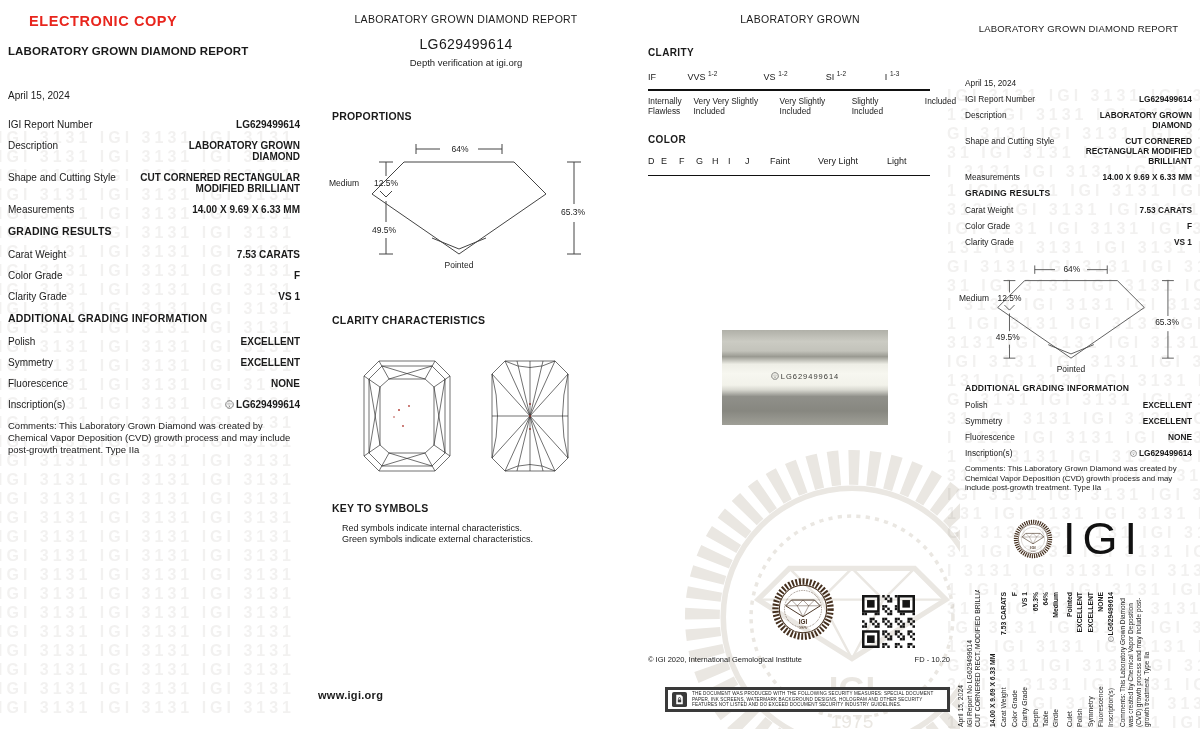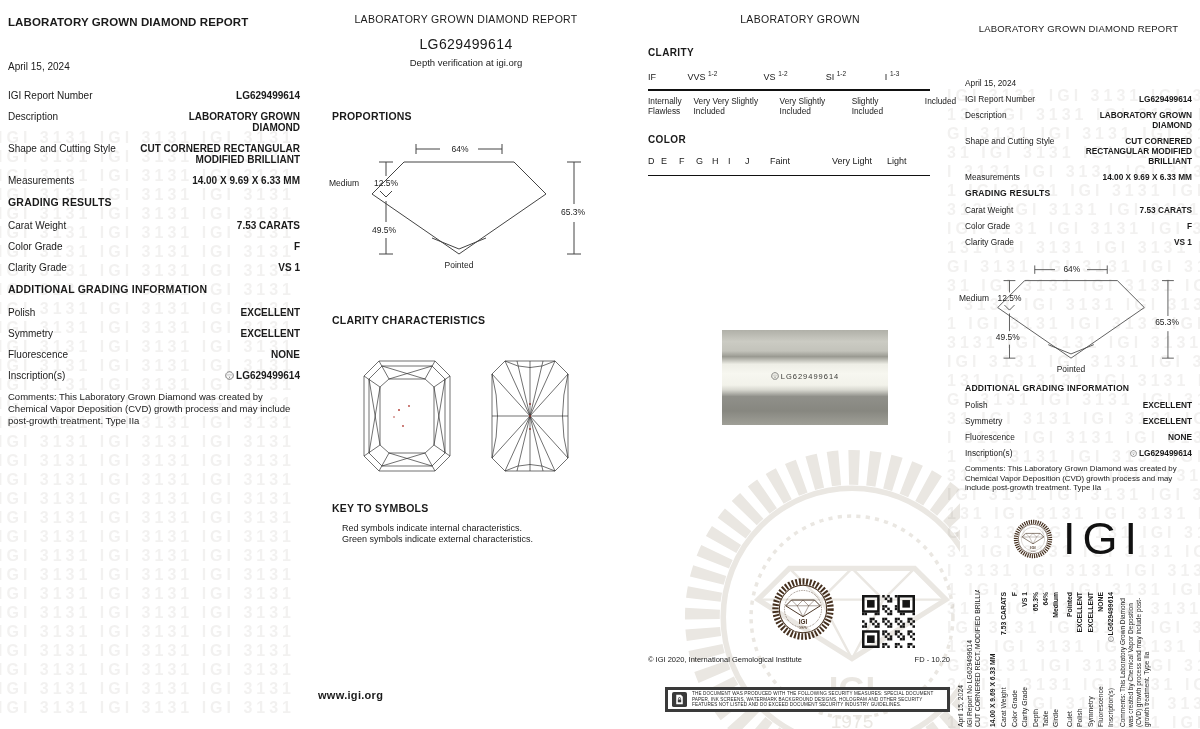--- a/index.html
+++ b/index.html
@@ -122,20 +122,21 @@
     <text x="50" y="74" font-size="10" font-weight="700" text-anchor="middle" fill="currentColor">IGI</text>
     <text x="50" y="82" font-size="5.5" text-anchor="middle" fill="currentColor">1975</text>
   </symbol>
 </svg>
 
 <div class="page">
 
   <section class="panel p1">
     <div class="wm-fill">IGI 3131 IGI 3131 IGI 3131 IGI 3131 IGI 3131 IGI 3131 IGI 3131 IGI 3131 IGI 3131 IGI 3131 IGI 3131 IGI 3131 IGI 3131 IGI 3131 IGI 3131 IGI 3131 IGI 3131 IGI 3131 IGI 3131 IGI 3131 IGI 3131 IGI 3131 IGI 3131 IGI 3131 IGI 3131 IGI 3131 IGI 3131 IGI 3131 IGI 3131 IGI 3131 IGI 3131 IGI 3131 IGI 3131 IGI 3131 IGI 3131 IGI 3131 IGI 3131 IGI 3131 IGI 3131 IGI 3131 IGI 3131 IGI 3131 IGI 3131 IGI 3131 IGI 3131 IGI 3131 IGI 3131 IGI 3131 IGI 3131 IGI 3131 IGI 3131 IGI 3131 IGI 3131 IGI 3131 IGI 3131 IGI 3131 IGI 3131 IGI 3131 IGI 3131 IGI 3131 IGI 3131 IGI 3131 IGI 3131 IGI 3131 IGI 3131 IGI 3131 IGI 3131 IGI 3131 IGI 3131 IGI 3131 IGI 3131 IGI 3131 IGI 3131 IGI 3131 IGI 3131 IGI 3131 IGI 3131 IGI 3131 IGI 3131 IGI 3131 IGI 3131 IGI 3131 IGI 3131 IGI 3131 IGI 3131 IGI 3131 IGI 3131 IGI 3131 IGI 3131 IGI 3131 IGI 3131 IGI 3131 IGI 3131 IGI 3131 IGI 3131 IGI 3131 IGI 3131 IGI 3131 IGI 3131 IGI 3131 IGI 3131 IGI 3131 IGI 3131 IGI 3131 IGI 3131 IGI 3131 IGI 3131 IGI 3131 IGI 3131 IGI 3131 IGI 3131 IGI 3131 IGI 3131 IGI 3131 IGI 3131 IGI 3131 IGI 3131 IGI 3131 IGI 3131 IGI 3131 IGI 3131 IGI 3131 IGI 3131 IGI 3131 IGI 3131 IGI 3131 IGI 3131 IGI 3131 IGI 3131 IGI 3131 IGI 3131 IGI 3131 IGI 3131 IGI 3131 IGI 3131 IGI 3131 IGI 3131 IGI 3131 IGI 3131 IGI 3131 IGI 3131 IGI 3131 IGI 3131 IGI 3131 IGI 3131 IGI 3131 IGI 3131 IGI 3131 IGI 3131 IGI 3131 IGI 3131 IGI 3131 IGI 3131 IGI 3131 IGI 3131 IGI 3131 IGI 3131 IGI 3131 IGI 3131 IGI 3131 IGI 3131 IGI 3131 IGI 3131 IGI 3131 IGI 3131 IGI 3131 IGI 3131 IGI 3131 IGI 3131 IGI 3131 IGI 3131 IGI 3131 IGI 3131 IGI 3131 IGI 3131 IGI 3131 IGI 3131 IGI 3131 IGI 3131 IGI 3131 IGI 3131 IGI 3131 IGI 3131 IGI 3131 IGI 3131 IGI 3131 IGI 3131 IGI 3131 IGI 3131 IGI 3131 IGI 3131 IGI 3131 IGI 3131 IGI 3131 IGI 3131 IGI 3131 IGI 3131 IGI 3131 IGI 3131 IGI 3131 IGI 3131 IGI 3131 IGI 3131 IGI 3131 IGI 3131 IGI 3131 IGI 3131 IGI 3131 IGI 3131 IGI 3131 IGI 3131 IGI 3131 IGI 3131 IGI 3131 IGI 3131 IGI 3131 IGI 3131 IGI 3131 IGI 3131 IGI 3131 IGI 3131 IGI 3131 IGI 3131 IGI 3131 IGI 3131 IGI 3131 IGI 3131 IGI 3131 IGI 3131 IGI 3131 IGI 3131 IGI 3131 IGI 3131 IGI 3131 IGI 3131 IGI 3131 IGI 3131 IGI 3131 IGI 3131 IGI 3131 IGI 3131 IGI 3131 IGI 3131 IGI 3131 IGI 3131 IGI 3131 IGI 3131 IGI 3131 IGI 3131 IGI 3131 IGI 3131 IGI 3131 IGI 3131 IGI 3131 IGI 3131 IGI 3131 IGI 3131 IGI 3131 IGI 3131 IGI 3131 IGI 3131 IGI 3131 IGI 3131 IGI 3131 IGI 3131 IGI 3131 IGI 3131 IGI 3131 IGI 3131 IGI 3131 IGI 3131 IGI 3131 IGI 3131 IGI 3131 IGI 3131 IGI 3131 IGI 3131 IGI 3131 IGI 3131 IGI 3131 IGI 3131 IGI 3131 IGI 3131 IGI 3131 IGI 3131 IGI 3131 IGI 3131 IGI 3131 IGI 3131 IGI 3131 IGI 3131 IGI 3131 IGI 3131 IGI 3131 IGI 3131 IGI 3131 IGI 3131 IGI 3131 IGI 3131 IGI 3131 </div>
     <div class="content">
+      <div class="electronic">ELECTRONIC COPY</div>
       <h1 class="report-title">LABORATORY GROWN DIAMOND REPORT</h1>
 
       <div class="date-line">April 15, 2024</div>
 
       <div class="row">
         <span class="lbl">IGI Report Number</span>
         <span class="val">LG629499614</span>
       </div>
       <div class="row">
         <span class="lbl">Description</span>
@@ -287,21 +288,21 @@
       <div class="sub-head" style="margin-top:18px">COLOR</div>
       <div class="col-row">
         <span style="left:0">D</span>
         <span style="left:13px">E</span>
         <span style="left:31px">F</span>
         <span style="left:48px">G</span>
         <span style="left:64px">H</span>
         <span style="left:80px">I</span>
         <span style="left:97px">J</span>
         <span style="left:122px">Faint</span>
-        <span style="left:184px">Very Light</span>
+        <span style="left:170px">Very Light</span>
         <span style="left:239px">Light</span>
       </div>
       <div class="col-line"></div>
     </div>
 
     <div class="sample-photo">
       <div class="sample-insc"><svg class="mini-seal" style="width:8px;height:8px">
             <use href="#seal-sym"></use>
           </svg><span>LG629499614</span></div>
     </div>

